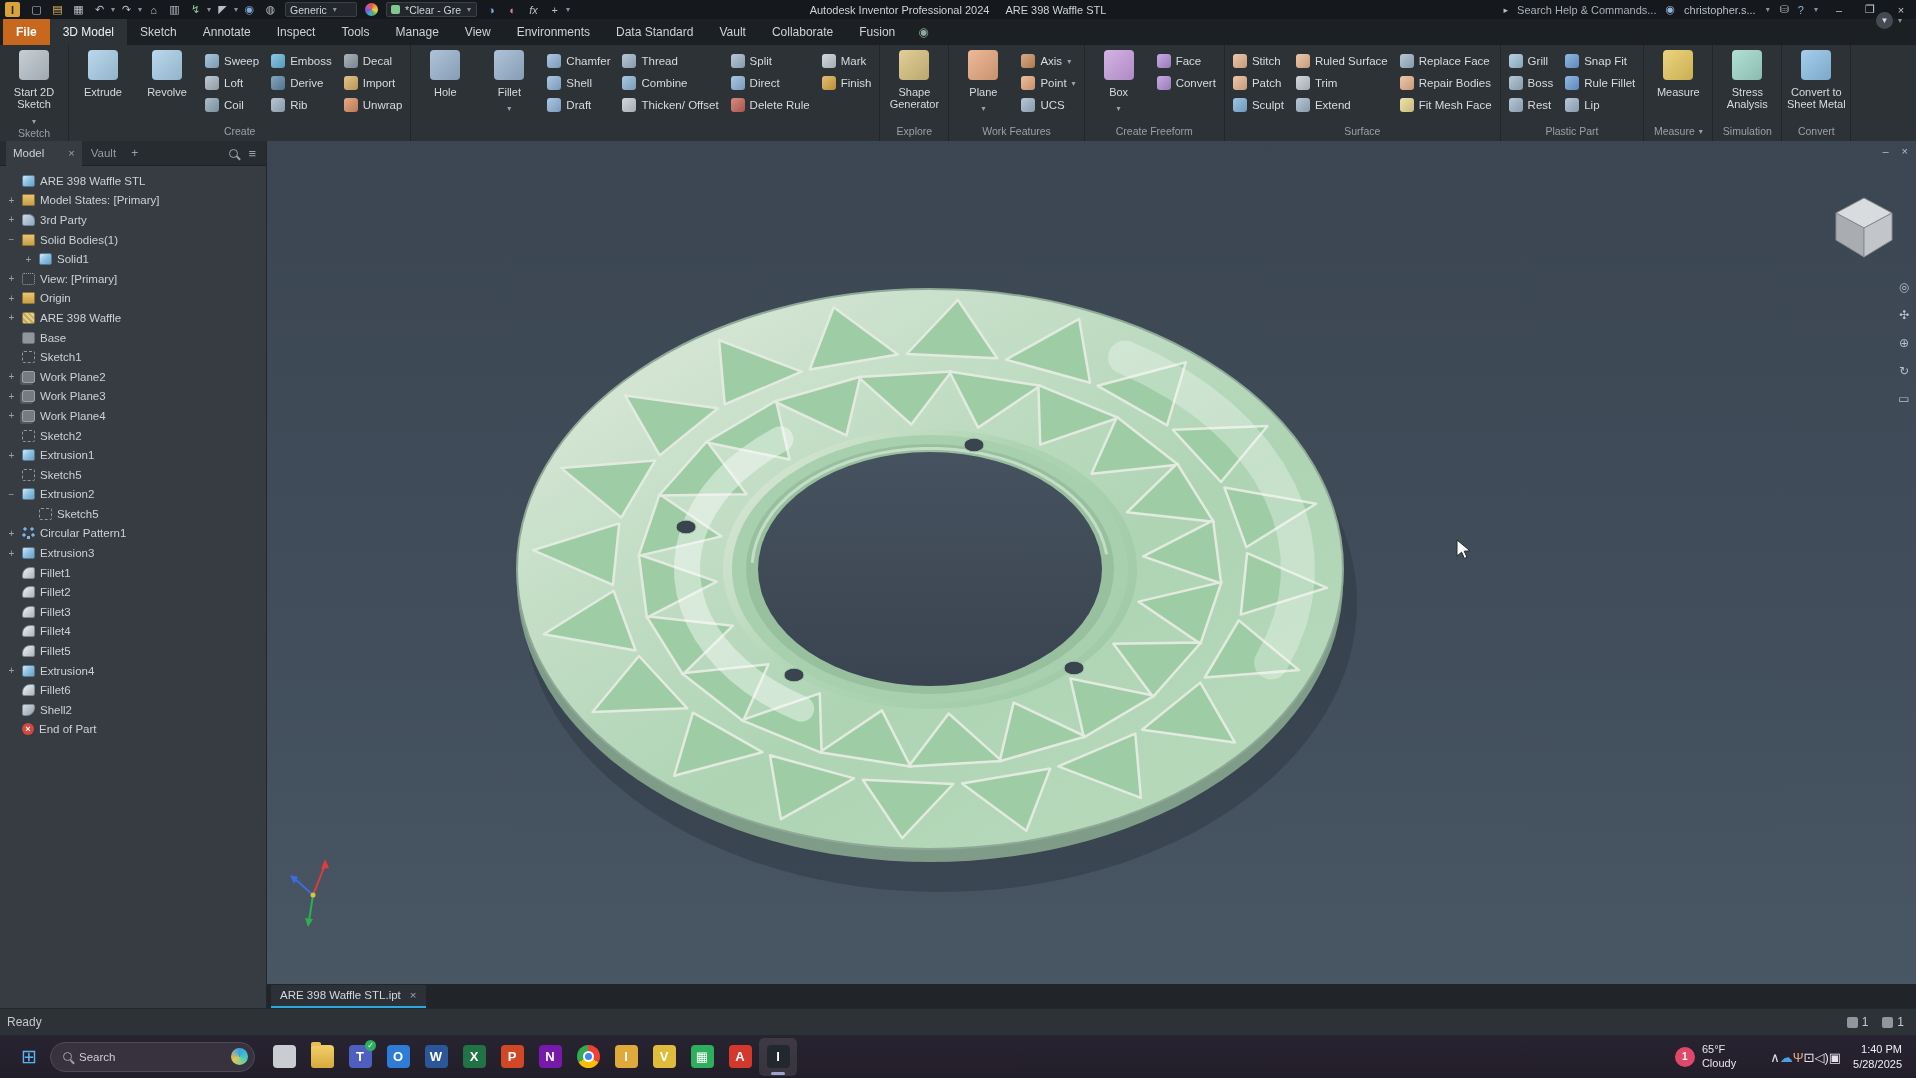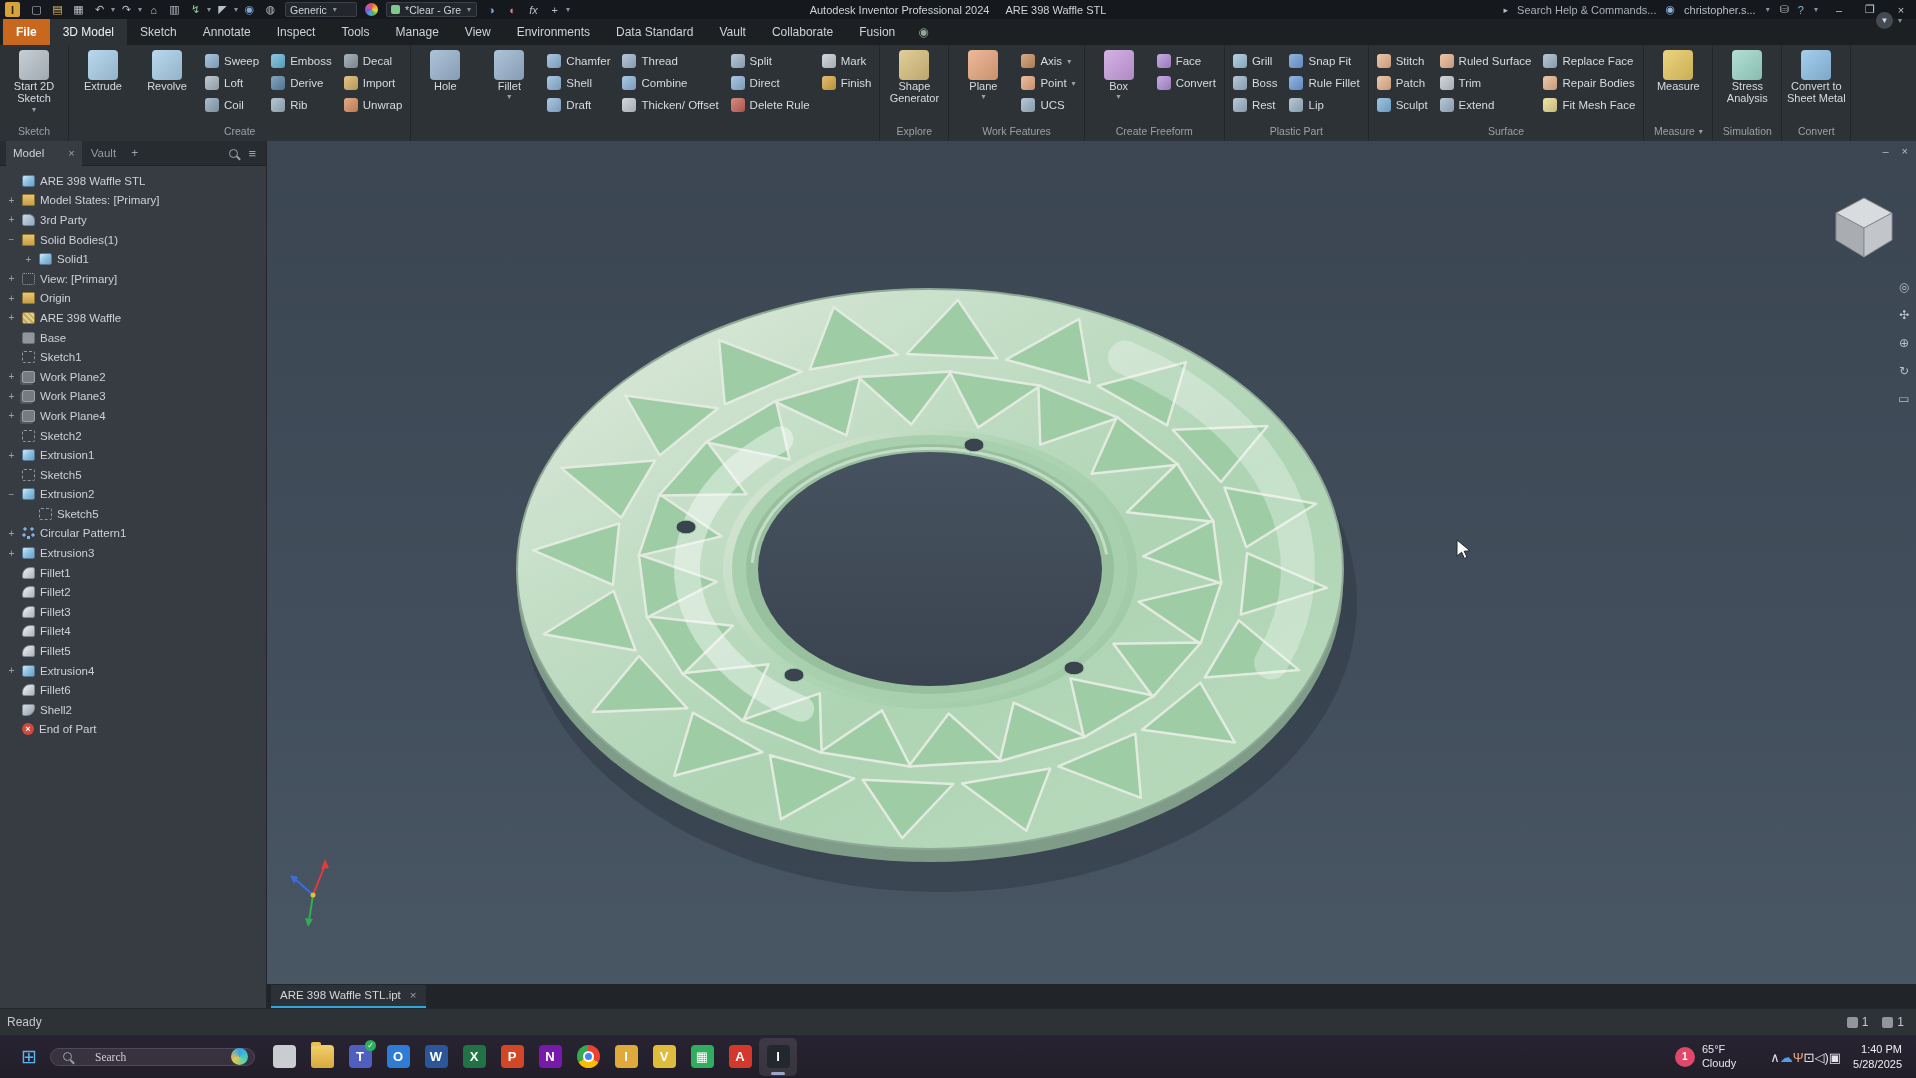--- a/index.html
+++ b/index.html
@@ -30,21 +30,21 @@
   .rtab.active{background:#2d3237;color:#eef1f3;}
   .rtab-extra{display:flex;align-items:center;margin-left:10px;color:#8fa89a;font-size:12px;}
   
   #ribbon{position:absolute;left:0;top:45px;width:1916px;height:96px;background:#2d3237;
     display:flex;align-items:stretch;}
   .panel{display:flex;flex-direction:column;border-right:1px solid #22262a;padding:2px 3px 0 3px;}
   .panel-row{flex:1;display:flex;align-items:flex-start;gap:2px;}
   .panel-label{height:20px;display:flex;align-items:center;justify-content:center;gap:4px;
     font-size:10.5px;color:#9aa0a6;white-space:nowrap;padding:0 4px;}
   .panel-label .pl-arr{font-size:8px;}
-  .bbtn{width:62px;display:flex;flex-direction:column;align-items:center;padding-top:3px;gap:0;cursor:default;}
+  .bbtn{width:62px;display:flex;flex-direction:column;align-items:center;padding-top:3px;gap:6px;cursor:default;}
   .bicon{width:30px;height:30px;border-radius:4px;}
   .blabel{font-size:11px;line-height:1.12;color:#d7dbdf;text-align:center;max-width:60px;}
   .barr{font-size:8px;color:#9aa0a6;}
   .pcol{display:flex;flex-direction:column;justify-content:flex-start;padding-top:3px;}
   .sbtn{height:22px;display:flex;align-items:center;gap:5px;padding:0 5px;cursor:default;}
   .sicon{width:14px;height:14px;border-radius:3px;flex:none;}
   .slabel{font-size:11.5px;color:#d7dbdf;white-space:nowrap;}
   .sarr{font-size:8px;color:#9aa0a6;}
   #ribbon-fill{flex:1;}
   #ribbon-collapse{position:absolute;right:14px;top:12px;display:flex;align-items:center;gap:5px;}
@@ -106,22 +106,22 @@
     display:flex;align-items:center;font-size:12px;color:#c3c8cd;border-top:1px solid #23272b;}
   #statusbar .left{padding-left:7px;}
   #status-right{margin-left:auto;display:flex;gap:14px;padding-right:12px;align-items:center;}
   .counter{display:flex;align-items:center;gap:4px;}
   .counter .ci{width:11px;height:11px;background:#8f969e;border-radius:2px;}
   
   #taskbar{position:absolute;left:0;top:1035px;width:1916px;height:43px;
     background:linear-gradient(180deg,#282331 0%,#221e29 100%);display:flex;align-items:center;}
   #start{width:26px;height:26px;margin-left:16px;display:flex;align-items:center;justify-content:center;
     color:#5ab4f0;font-size:19px;}
-  #tsearch{width:205px;height:18px;border-radius:16px;background:#38323f;border:1px solid #4e4859;
-    margin-left:8px;display:flex;align-items:center;gap:23px;padding:0 6px 0 12px;color:#cfccd6;font-size:11.5px;font-family:Liberation Serif, serif;}
+  #tsearch{width:205px;height:30px;border-radius:16px;background:#38323f;border:1px solid #4e4859;
+    margin-left:8px;display:flex;align-items:center;gap:7px;padding:0 6px 0 12px;color:#cfccd6;font-size:11.5px;}
   #tsearch .grow{flex:1;}
   .bingball{width:17px;height:17px;border-radius:50%;background:conic-gradient(#35a3e8,#4fd1b5,#e8c44f,#35a3e8);}
   #apps{display:flex;align-items:center;margin-left:10px;}
   .appslot{width:38px;height:38px;display:flex;align-items:center;justify-content:center;position:relative;border-radius:5px;}
   .appslot.active{background:rgba(255,255,255,.10);}
   .appslot.active::after{content:"";position:absolute;bottom:1px;left:12px;width:14px;height:3px;border-radius:2px;background:#9ba6c9;}
   .appico{width:23px;height:23px;border-radius:4px;display:flex;align-items:center;justify-content:center;
     color:#fff;font-size:13px;font-weight:bold;}
   .appico.folder-shape{background:linear-gradient(#f0cf6a,#d9a93c);border-radius:2px 4px 3px 3px;position:relative;}
   .appico.folder-shape::before{content:"";position:absolute;top:-3px;left:0;width:10px;height:4px;background:#e8bf52;border-radius:2px 2px 0 0;}
@@ -405,20 +405,69 @@
         </div>
       </div>
       <div class="panel-label">
         <span>Create Freeform</span>
       </div>
     </div>
     <div class="panel">
       <div class="panel-row">
         <div class="pcol">
           <div class="sbtn">
+            <span class="sicon" style="background: linear-gradient(135deg, rgba(255, 255, 255, 0.25), rgba(0, 0, 0, 0.15)), rgb(232, 181, 143);"></span>
+            <span class="slabel">Stitch</span>
+          </div>
+          <div class="sbtn">
+            <span class="sicon" style="background: linear-gradient(135deg, rgba(255, 255, 255, 0.25), rgba(0, 0, 0, 0.15)), rgb(232, 181, 143);"></span>
+            <span class="slabel">Patch</span>
+          </div>
+          <div class="sbtn">
+            <span class="sicon" style="background: linear-gradient(135deg, rgba(255, 255, 255, 0.25), rgba(0, 0, 0, 0.15)), rgb(127, 179, 217);"></span>
+            <span class="slabel">Sculpt</span>
+          </div>
+        </div>
+        <div class="pcol">
+          <div class="sbtn">
+            <span class="sicon" style="background: linear-gradient(135deg, rgba(255, 255, 255, 0.25), rgba(0, 0, 0, 0.15)), rgb(232, 181, 143);"></span>
+            <span class="slabel">Ruled Surface</span>
+          </div>
+          <div class="sbtn">
+            <span class="sicon" style="background: linear-gradient(135deg, rgba(255, 255, 255, 0.25), rgba(0, 0, 0, 0.15)), rgb(195, 202, 208);"></span>
+            <span class="slabel">Trim</span>
+          </div>
+          <div class="sbtn">
+            <span class="sicon" style="background: linear-gradient(135deg, rgba(255, 255, 255, 0.25), rgba(0, 0, 0, 0.15)), rgb(159, 181, 201);"></span>
+            <span class="slabel">Extend</span>
+          </div>
+        </div>
+        <div class="pcol">
+          <div class="sbtn">
+            <span class="sicon" style="background: linear-gradient(135deg, rgba(255, 255, 255, 0.25), rgba(0, 0, 0, 0.15)), rgb(159, 181, 201);"></span>
+            <span class="slabel">Replace Face</span>
+          </div>
+          <div class="sbtn">
+            <span class="sicon" style="background: linear-gradient(135deg, rgba(255, 255, 255, 0.25), rgba(0, 0, 0, 0.15)), rgb(232, 181, 143);"></span>
+            <span class="slabel">Repair Bodies</span>
+          </div>
+          <div class="sbtn">
+            <span class="sicon" style="background: linear-gradient(135deg, rgba(255, 255, 255, 0.25), rgba(0, 0, 0, 0.15)), rgb(232, 217, 143);"></span>
+            <span class="slabel">Fit Mesh Face</span>
+          </div>
+        </div>
+      </div>
+      <div class="panel-label">
+        <span>Surface</span>
+      </div>
+    </div>
+    <div class="panel">
+      <div class="panel-row">
+        <div class="pcol">
+          <div class="sbtn">
             <span class="sicon" style="background: linear-gradient(135deg, rgba(255, 255, 255, 0.25), rgba(0, 0, 0, 0.15)), rgb(159, 194, 217);"></span>
             <span class="slabel">Grill</span>
           </div>
           <div class="sbtn">
             <span class="sicon" style="background: linear-gradient(135deg, rgba(255, 255, 255, 0.25), rgba(0, 0, 0, 0.15)), rgb(159, 181, 201);"></span>
             <span class="slabel">Boss</span>
           </div>
           <div class="sbtn">
             <span class="sicon" style="background: linear-gradient(135deg, rgba(255, 255, 255, 0.25), rgba(0, 0, 0, 0.15)), rgb(159, 181, 201);"></span>
             <span class="slabel">Rest</span>
@@ -434,69 +483,20 @@
             <span class="slabel">Rule Fillet</span>
           </div>
           <div class="sbtn">
             <span class="sicon" style="background: linear-gradient(135deg, rgba(255, 255, 255, 0.25), rgba(0, 0, 0, 0.15)), rgb(159, 181, 201);"></span>
             <span class="slabel">Lip</span>
           </div>
         </div>
       </div>
       <div class="panel-label">
         <span>Plastic Part</span>
-      </div>
-    </div>
-    <div class="panel">
-      <div class="panel-row">
-        <div class="pcol">
-          <div class="sbtn">
-            <span class="sicon" style="background: linear-gradient(135deg, rgba(255, 255, 255, 0.25), rgba(0, 0, 0, 0.15)), rgb(232, 181, 143);"></span>
-            <span class="slabel">Stitch</span>
-          </div>
-          <div class="sbtn">
-            <span class="sicon" style="background: linear-gradient(135deg, rgba(255, 255, 255, 0.25), rgba(0, 0, 0, 0.15)), rgb(232, 181, 143);"></span>
-            <span class="slabel">Patch</span>
-          </div>
-          <div class="sbtn">
-            <span class="sicon" style="background: linear-gradient(135deg, rgba(255, 255, 255, 0.25), rgba(0, 0, 0, 0.15)), rgb(127, 179, 217);"></span>
-            <span class="slabel">Sculpt</span>
-          </div>
-        </div>
-        <div class="pcol">
-          <div class="sbtn">
-            <span class="sicon" style="background: linear-gradient(135deg, rgba(255, 255, 255, 0.25), rgba(0, 0, 0, 0.15)), rgb(232, 181, 143);"></span>
-            <span class="slabel">Ruled Surface</span>
-          </div>
-          <div class="sbtn">
-            <span class="sicon" style="background: linear-gradient(135deg, rgba(255, 255, 255, 0.25), rgba(0, 0, 0, 0.15)), rgb(195, 202, 208);"></span>
-            <span class="slabel">Trim</span>
-          </div>
-          <div class="sbtn">
-            <span class="sicon" style="background: linear-gradient(135deg, rgba(255, 255, 255, 0.25), rgba(0, 0, 0, 0.15)), rgb(159, 181, 201);"></span>
-            <span class="slabel">Extend</span>
-          </div>
-        </div>
-        <div class="pcol">
-          <div class="sbtn">
-            <span class="sicon" style="background: linear-gradient(135deg, rgba(255, 255, 255, 0.25), rgba(0, 0, 0, 0.15)), rgb(159, 181, 201);"></span>
-            <span class="slabel">Replace Face</span>
-          </div>
-          <div class="sbtn">
-            <span class="sicon" style="background: linear-gradient(135deg, rgba(255, 255, 255, 0.25), rgba(0, 0, 0, 0.15)), rgb(232, 181, 143);"></span>
-            <span class="slabel">Repair Bodies</span>
-          </div>
-          <div class="sbtn">
-            <span class="sicon" style="background: linear-gradient(135deg, rgba(255, 255, 255, 0.25), rgba(0, 0, 0, 0.15)), rgb(232, 217, 143);"></span>
-            <span class="slabel">Fit Mesh Face</span>
-          </div>
-        </div>
-      </div>
-      <div class="panel-label">
-        <span>Surface</span>
       </div>
     </div>
     <div class="panel">
       <div class="panel-row">
         <div class="bbtn">
           <div class="bicon" style="background: linear-gradient(135deg, rgba(255, 255, 255, 0.2), rgba(0, 0, 0, 0.133)), rgb(232, 201, 95);"></div>
           <div class="blabel">Measure</div>
         </div>
       </div>
       <div class="panel-label">

